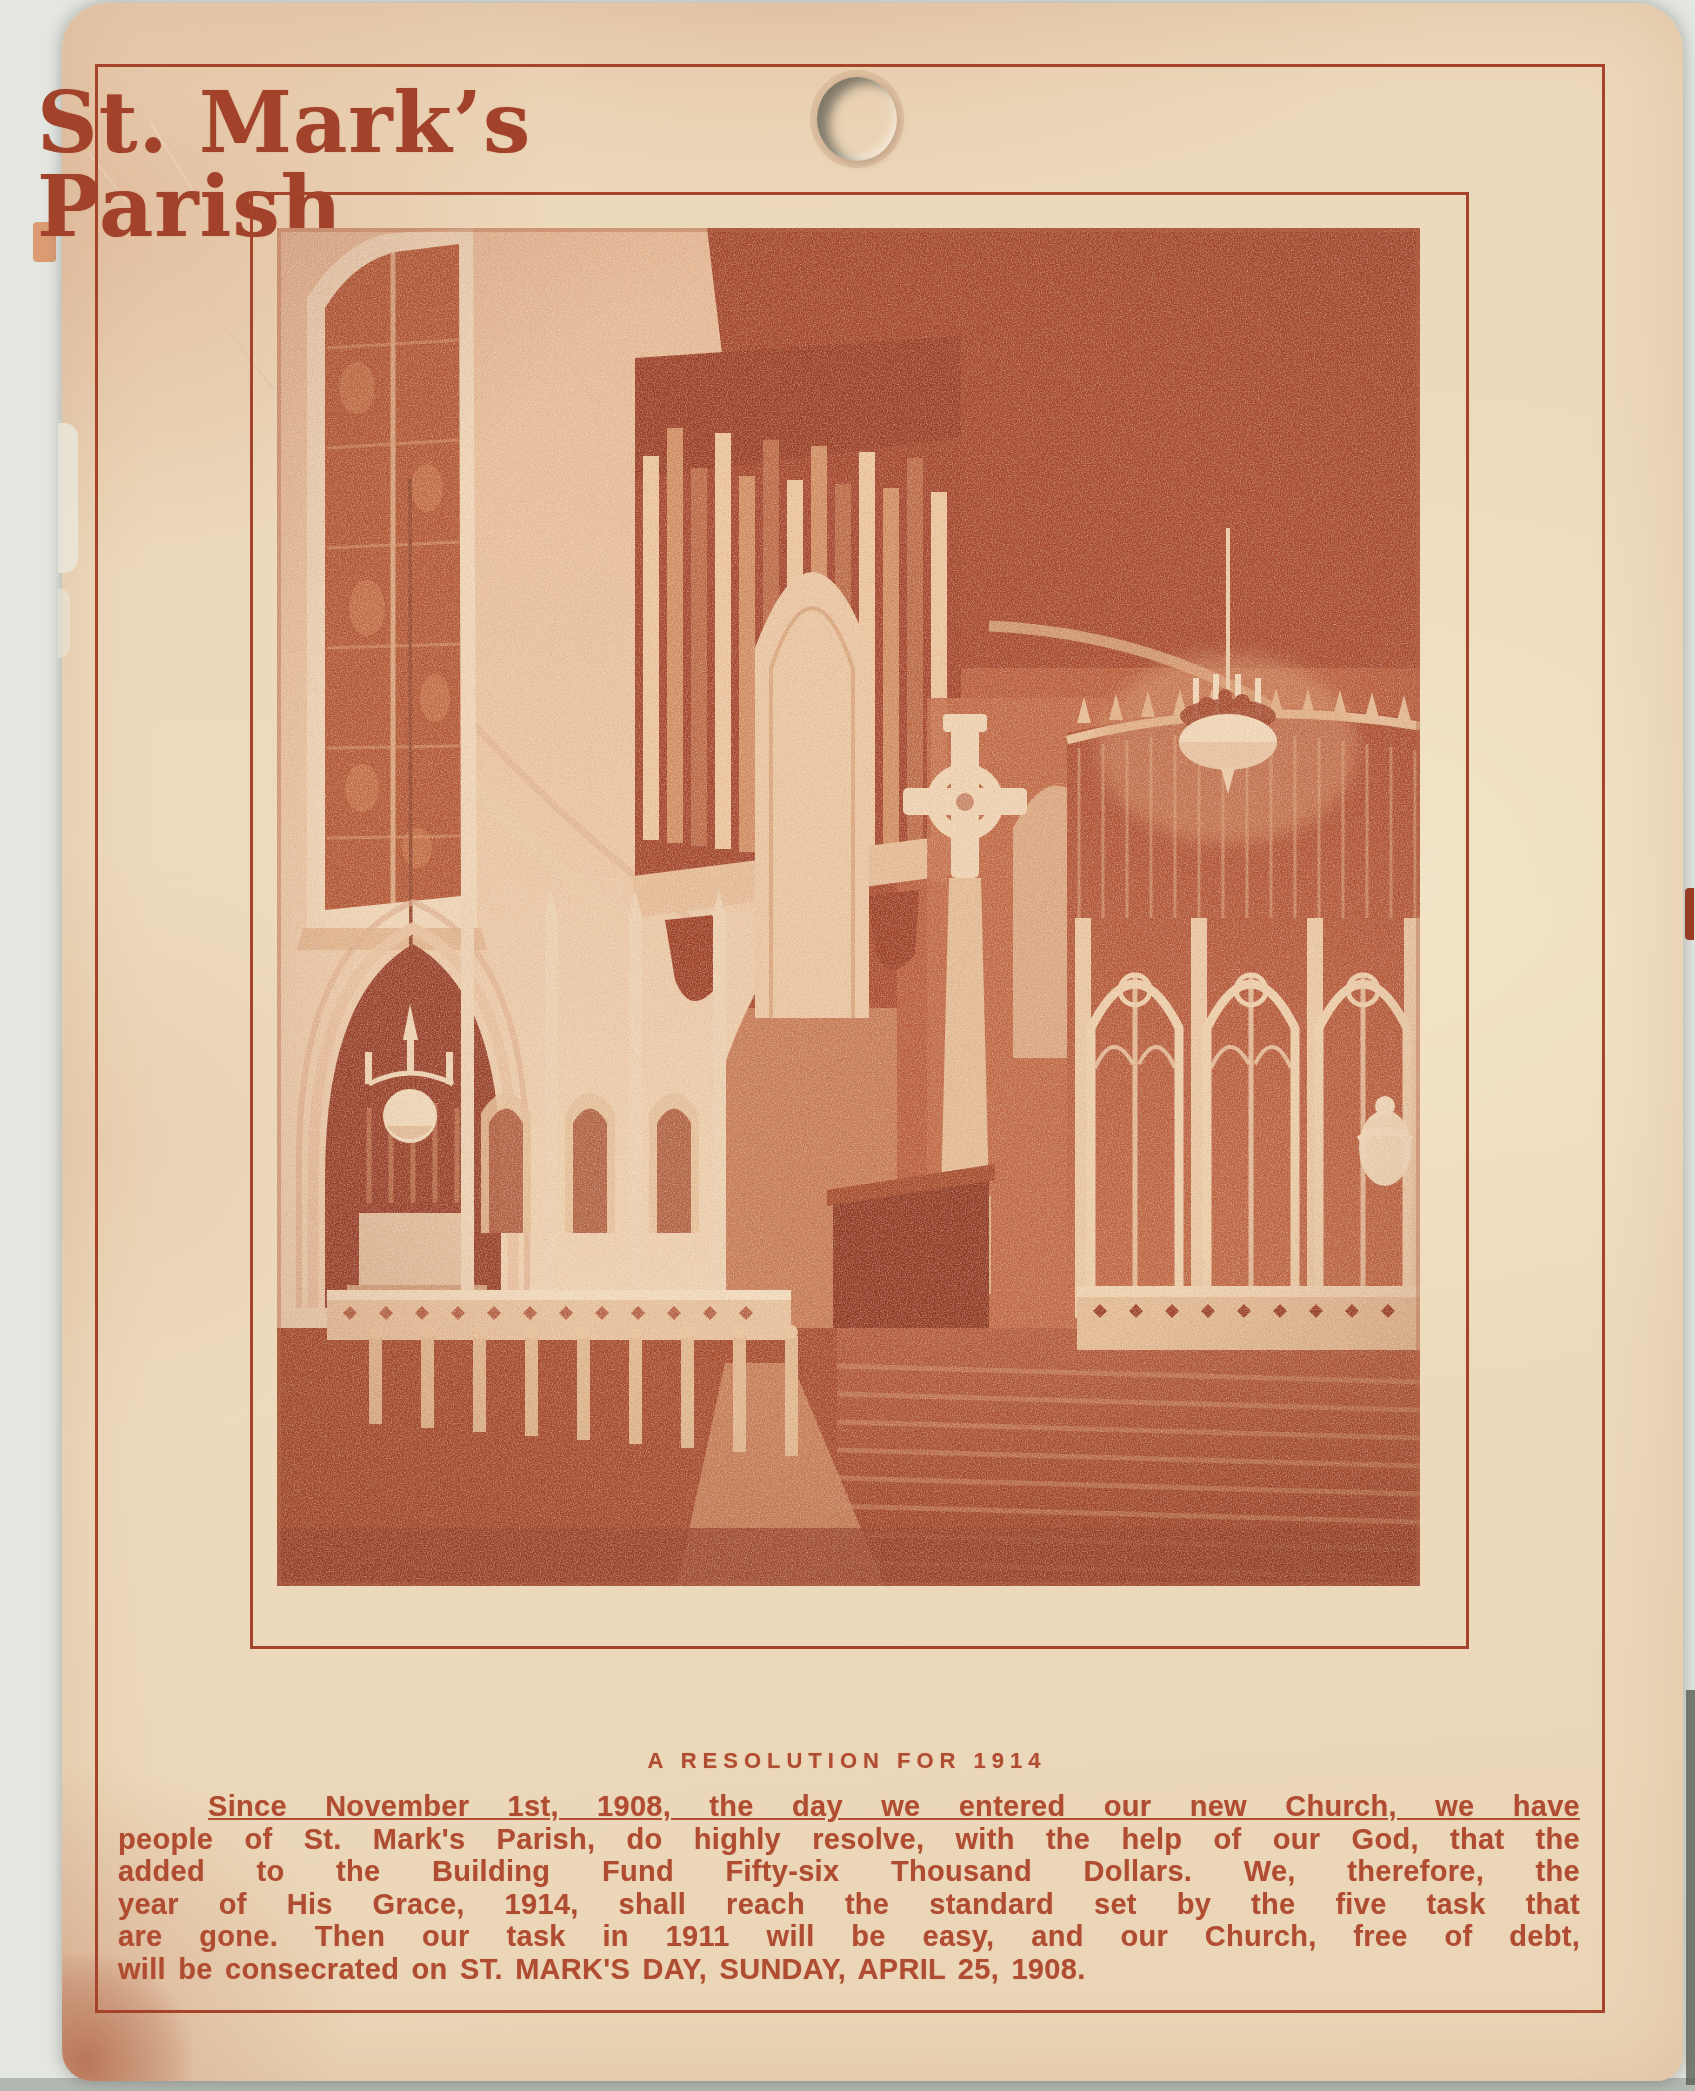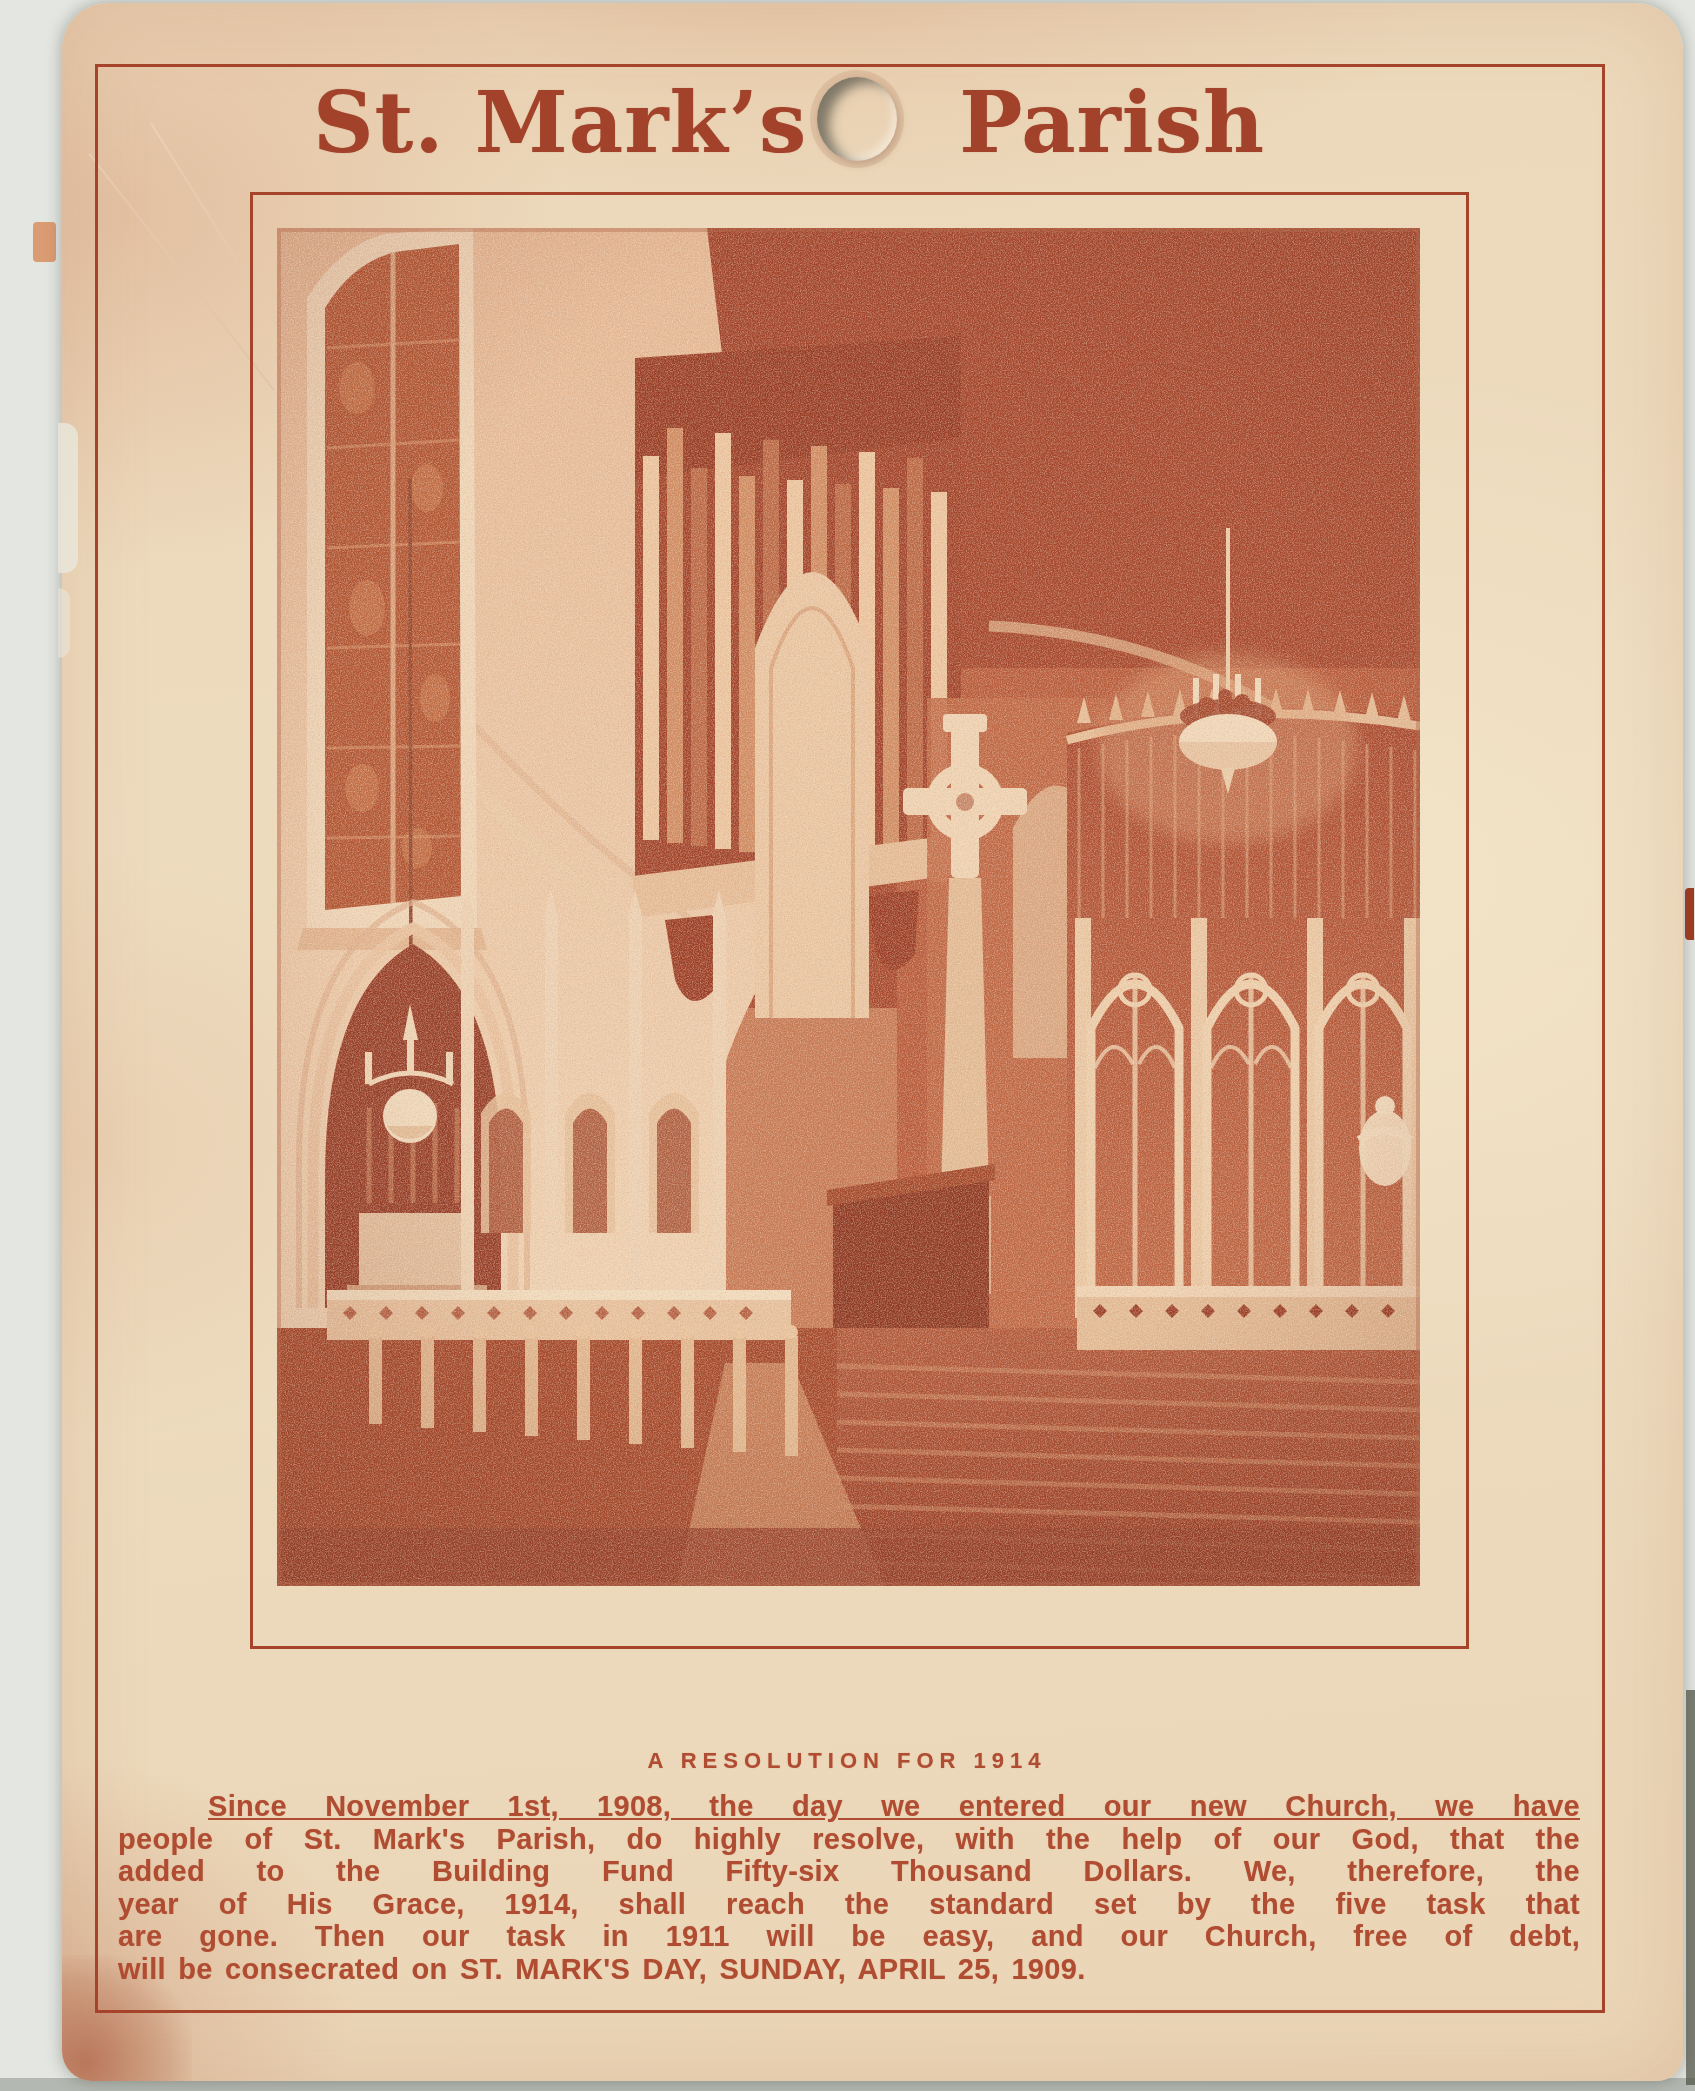--- a/index.html
+++ b/index.html
@@ -41,20 +41,21 @@
 
   
   .title-row{
     position:absolute;left:33px;top:78px;width:1504px;
     display:flex;justify-content:center;align-items:baseline;
     transform:translateX(-58px);
     color:#a2422a;
     font-family:"DejaVu Serif", serif;font-weight:bold;
     font-size:84px;line-height:1;letter-spacing:1px;
     text-shadow:0 0 1px rgba(162,66,42,.5);
+    flex-direction:column;
   }
   .title-gap{display:inline-block;width:152px;}
   .punch-hole{
     position:absolute;left:755px;top:74px;width:80px;height:84px;border-radius:50%;
     background:radial-gradient(circle at 62% 38%, #dadddo, #d6d9d6 0%, #c6cbc7 55%, #adb3af 100%);
     box-shadow: inset 12px 6px 12px rgba(42,48,42,.55), inset -4px -4px 8px rgba(255,255,255,.45),
                 0 0 0 7px rgba(164,106,76,.16), 2px 3px 9px rgba(120,70,50,.3);
   }
 
   
@@ -403,15 +404,15 @@
   </div>
 
   <div class="res-heading">A RESOLUTION FOR 1914</div>
 
   <div class="res-body">
     <div class="res-line first">Since November 1st, 1908, the day we entered our new Church, we have</div>
     <div class="res-line">people of St. Mark's Parish, do highly resolve, with the help of our God, that the</div>
     <div class="res-line">added to the Building Fund Fifty-six Thousand Dollars.  We, therefore, the</div>
     <div class="res-line">year of His Grace, 1914, shall reach the standard set by the five task that</div>
     <div class="res-line">are gone.  Then our task in 1911 will be easy, and our Church, free of debt,</div>
-    <div class="res-line last">will be consecrated on ST. MARK'S DAY, SUNDAY, APRIL 25, 1909.</div>
+    <div class="res-line last">will be consecrated on ST. MARK'S DAY, SUNDAY, APRIL 25, 1908.</div>
   </div>
 </div>
 
 </body></html>

